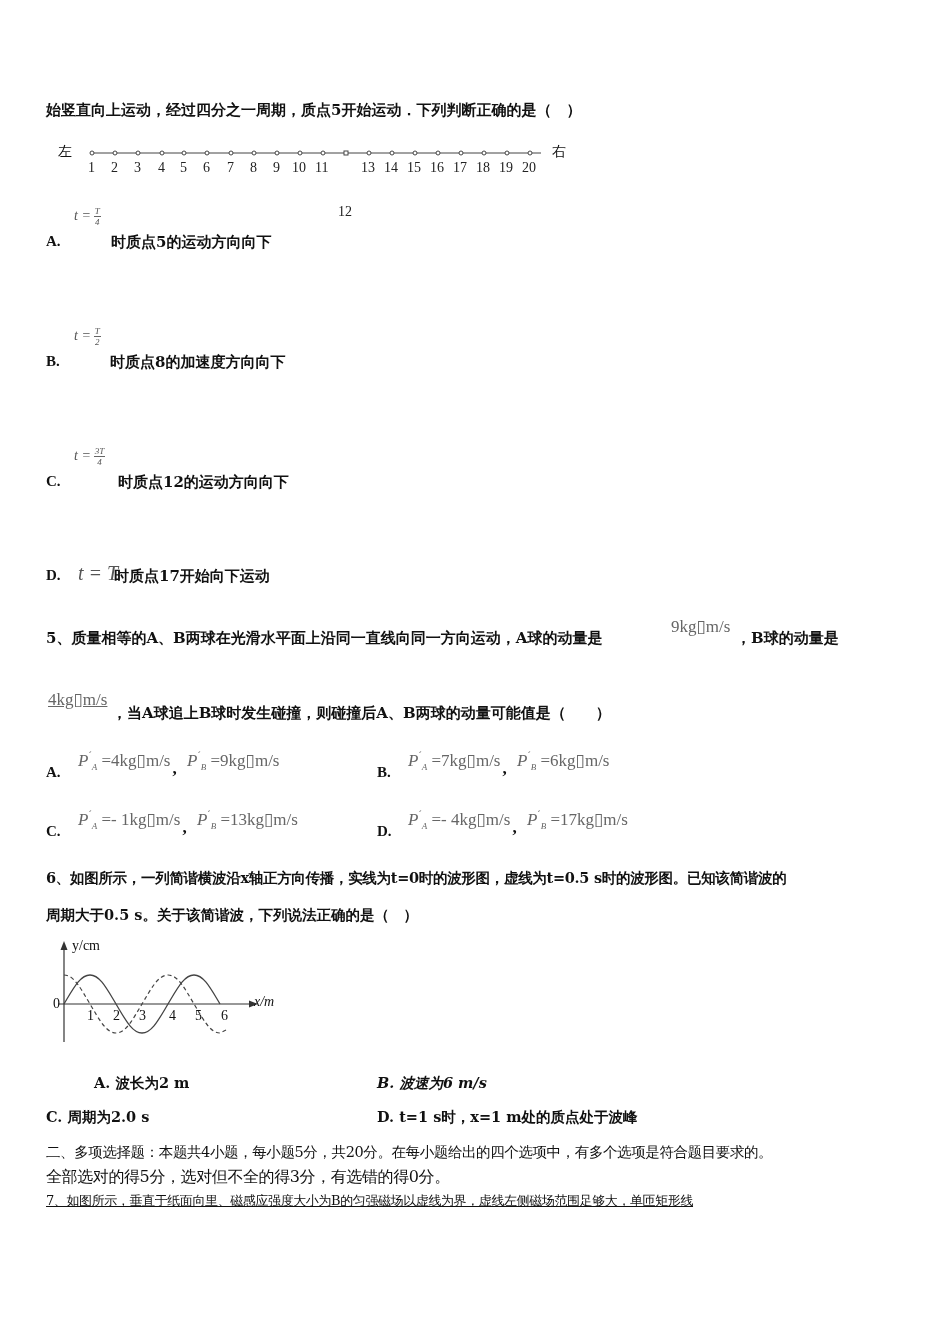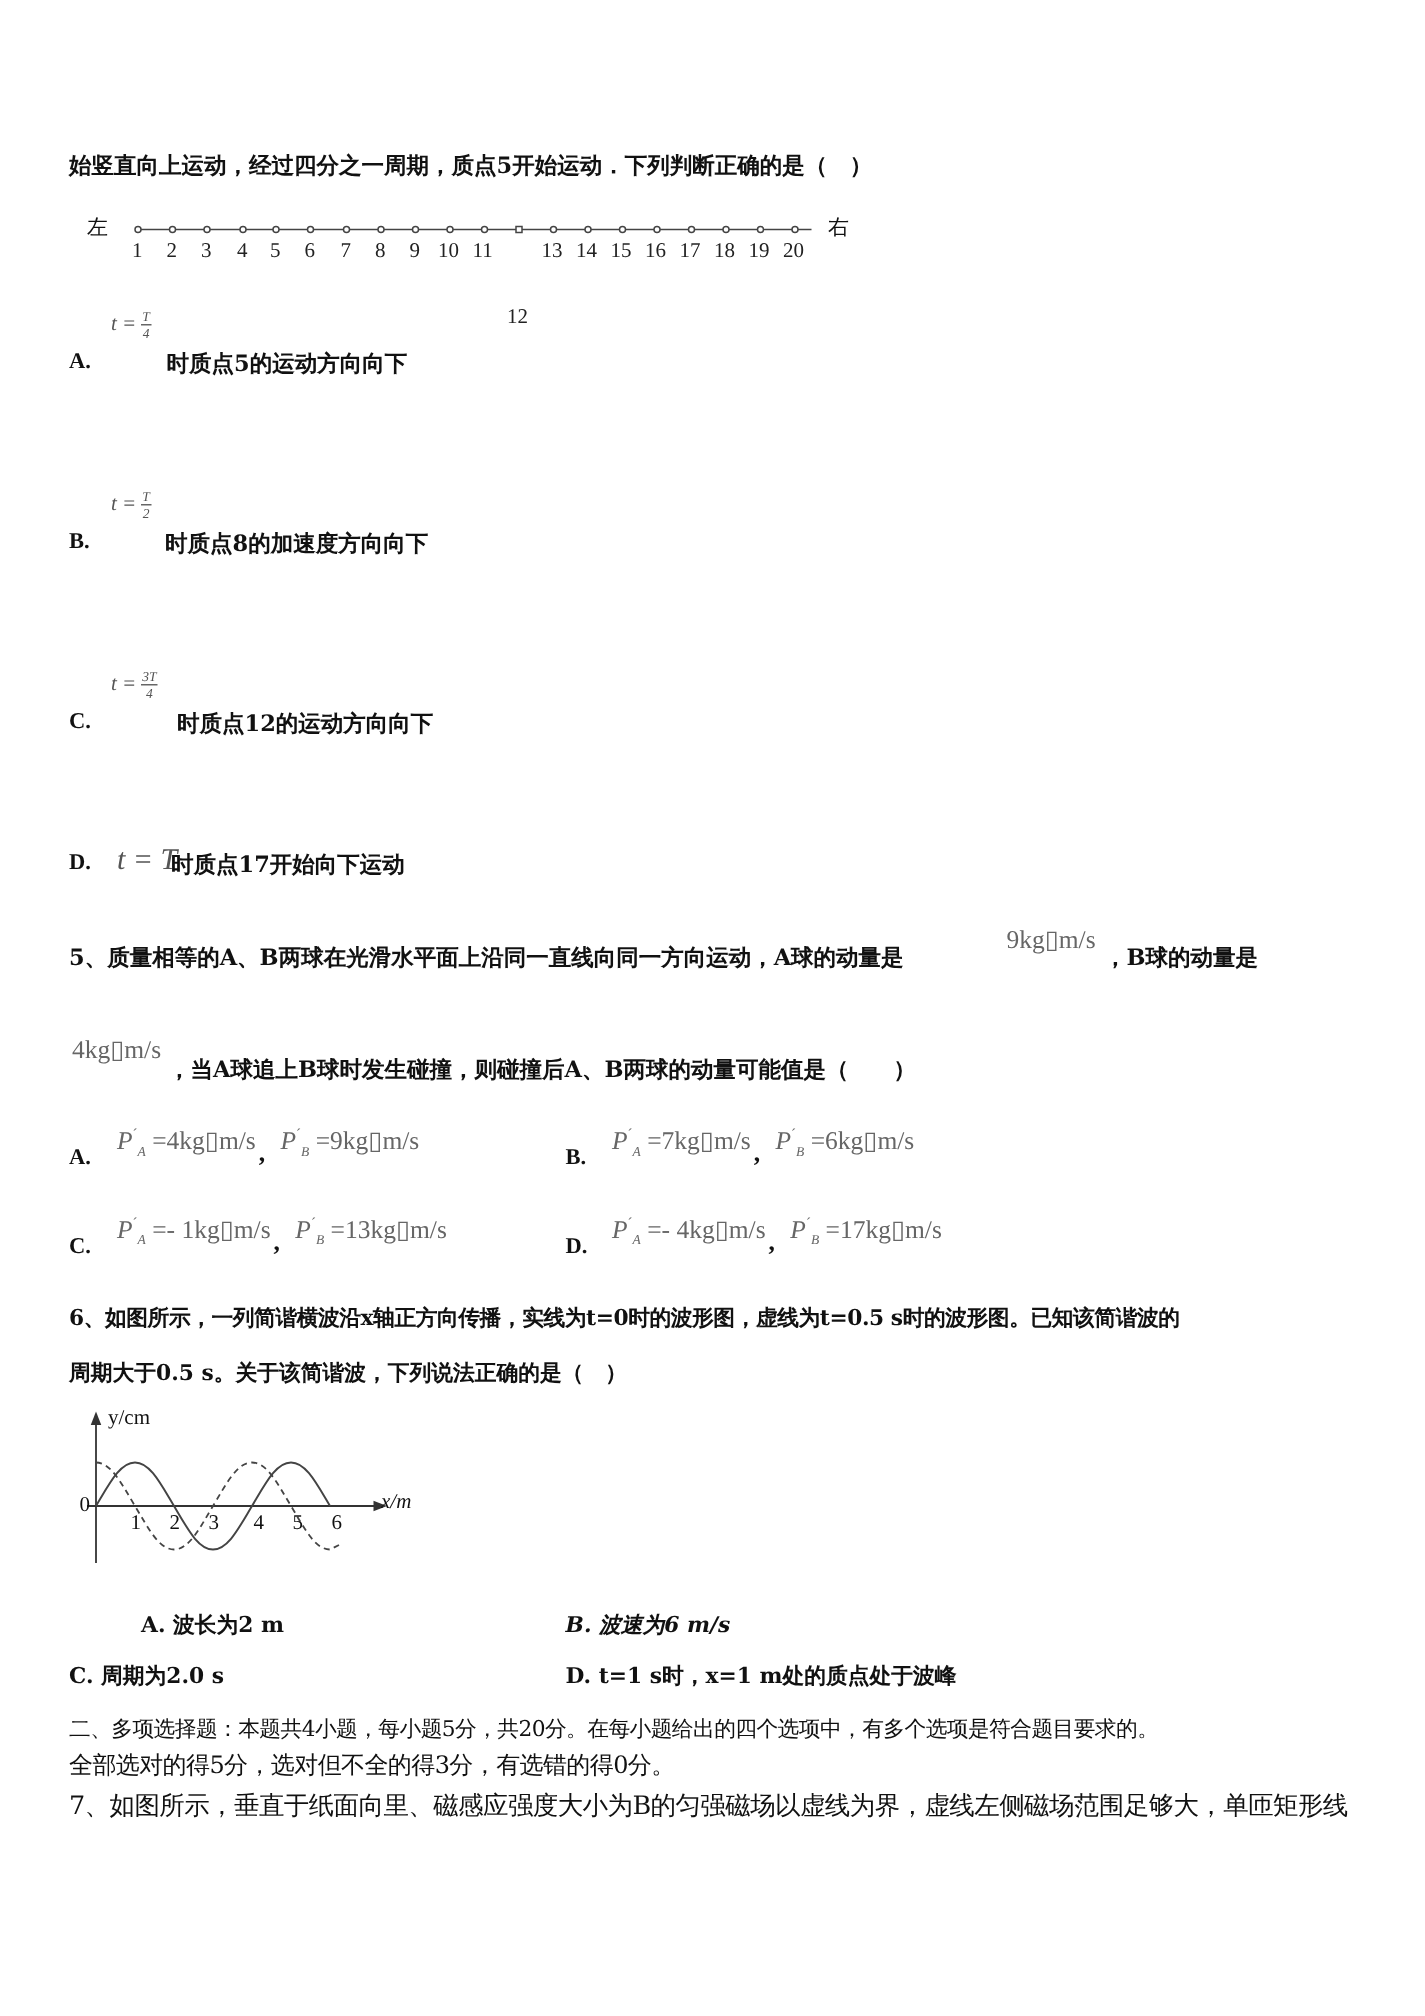--- a/index.html
+++ b/index.html
@@ -93,21 +93,21 @@
 <div class="abs lbl" style="left:46px; top:473px;">C.</div>
 <div class="abs q" style="left:118px; top:473px;">时质点12的运动方向向下</div>
 
 <div class="abs lbl" style="left:46px; top:567px;">D.</div>
 <div class="abs formula" style="left:78px; top:562px; font-size:20px;">t = T</div>
 <div class="abs q" style="left:114px; top:567px;">时质点17开始向下运动</div>
 
 <div class="abs q" style="left:46px; top:629px;">5、质量相等的A、B两球在光滑水平面上沿同一直线向同一方向运动，A球的动量是</div>
 <div class="abs math" style="left:671px; top:616px;">9kg▯m/s</div>
 <div class="abs q" style="left:736px; top:629px;">，B球的动量是</div>
-<div class="abs math" style="left:48px; top:689px;">4kg▯m/s</div>
+<div class="abs math" style="left:48px; top:689px;text-decoration:underline;">4kg▯m/s</div>
 <div class="abs q" style="left:112px; top:704px;">，当A球追上B球时发生碰撞，则碰撞后A、B两球的动量可能值是（　　）</div>
 
 <div class="abs lbl" style="left:46px; top:764px;">A.</div>
 <div class="abs math" style="left:78px; top:750px;">
   <i>P</i><sup>´</sup><sub>A</sub>
   <span>=4kg▯m/s</span><span style="font-weight:bold;color:#111;position:relative;top:8px;margin:0 6px 0 2px;">,</span>
   <i>P</i><sup>´</sup><sub>B</sub>
   <span>=9kg▯m/s</span>
 </div>
 
@@ -170,13 +170,13 @@
 <div class="abs q" style="left:46px; top:1108px; font-size:14.5px;">
   <span>C.</span>&nbsp;<span>周期为2.0 s</span>
 </div>
 <div class="abs q" style="left:377px; top:1108px; font-size:14.5px;">
   <span>D.</span>&nbsp;<span>t=1 s时，x=1 m处的质点处于波峰</span>
 </div>
 
 <div class="abs" style="left:46px; top:1143px; font-size:14.5px; letter-spacing:-0.4px;">二、多项选择题：本题共4小题，每小题5分，共20分。在每小题给出的四个选项中，有多个选项是符合题目要求的。</div>
 <div class="abs" style="left:46px; top:1167px; font-size:16px; letter-spacing:-0.4px;">全部选对的得5分，选对但不全的得3分，有选错的得0分。</div>
 
-<div class="abs" style="left:46px; top:1192px; font-size:17px; letter-spacing:-0.4px;">7、如图所示，垂直于纸面向里、磁感应强度大小为B的匀强磁场以虚线为界，虚线左侧磁场范围足够大，单匝矩形线</div>
+<div class="abs" style="left:46px; top:1192px; font-size:13px; letter-spacing:-0.4px;text-decoration:underline;">7、如图所示，垂直于纸面向里、磁感应强度大小为B的匀强磁场以虚线为界，虚线左侧磁场范围足够大，单匝矩形线</div>
 
 </body></html>

